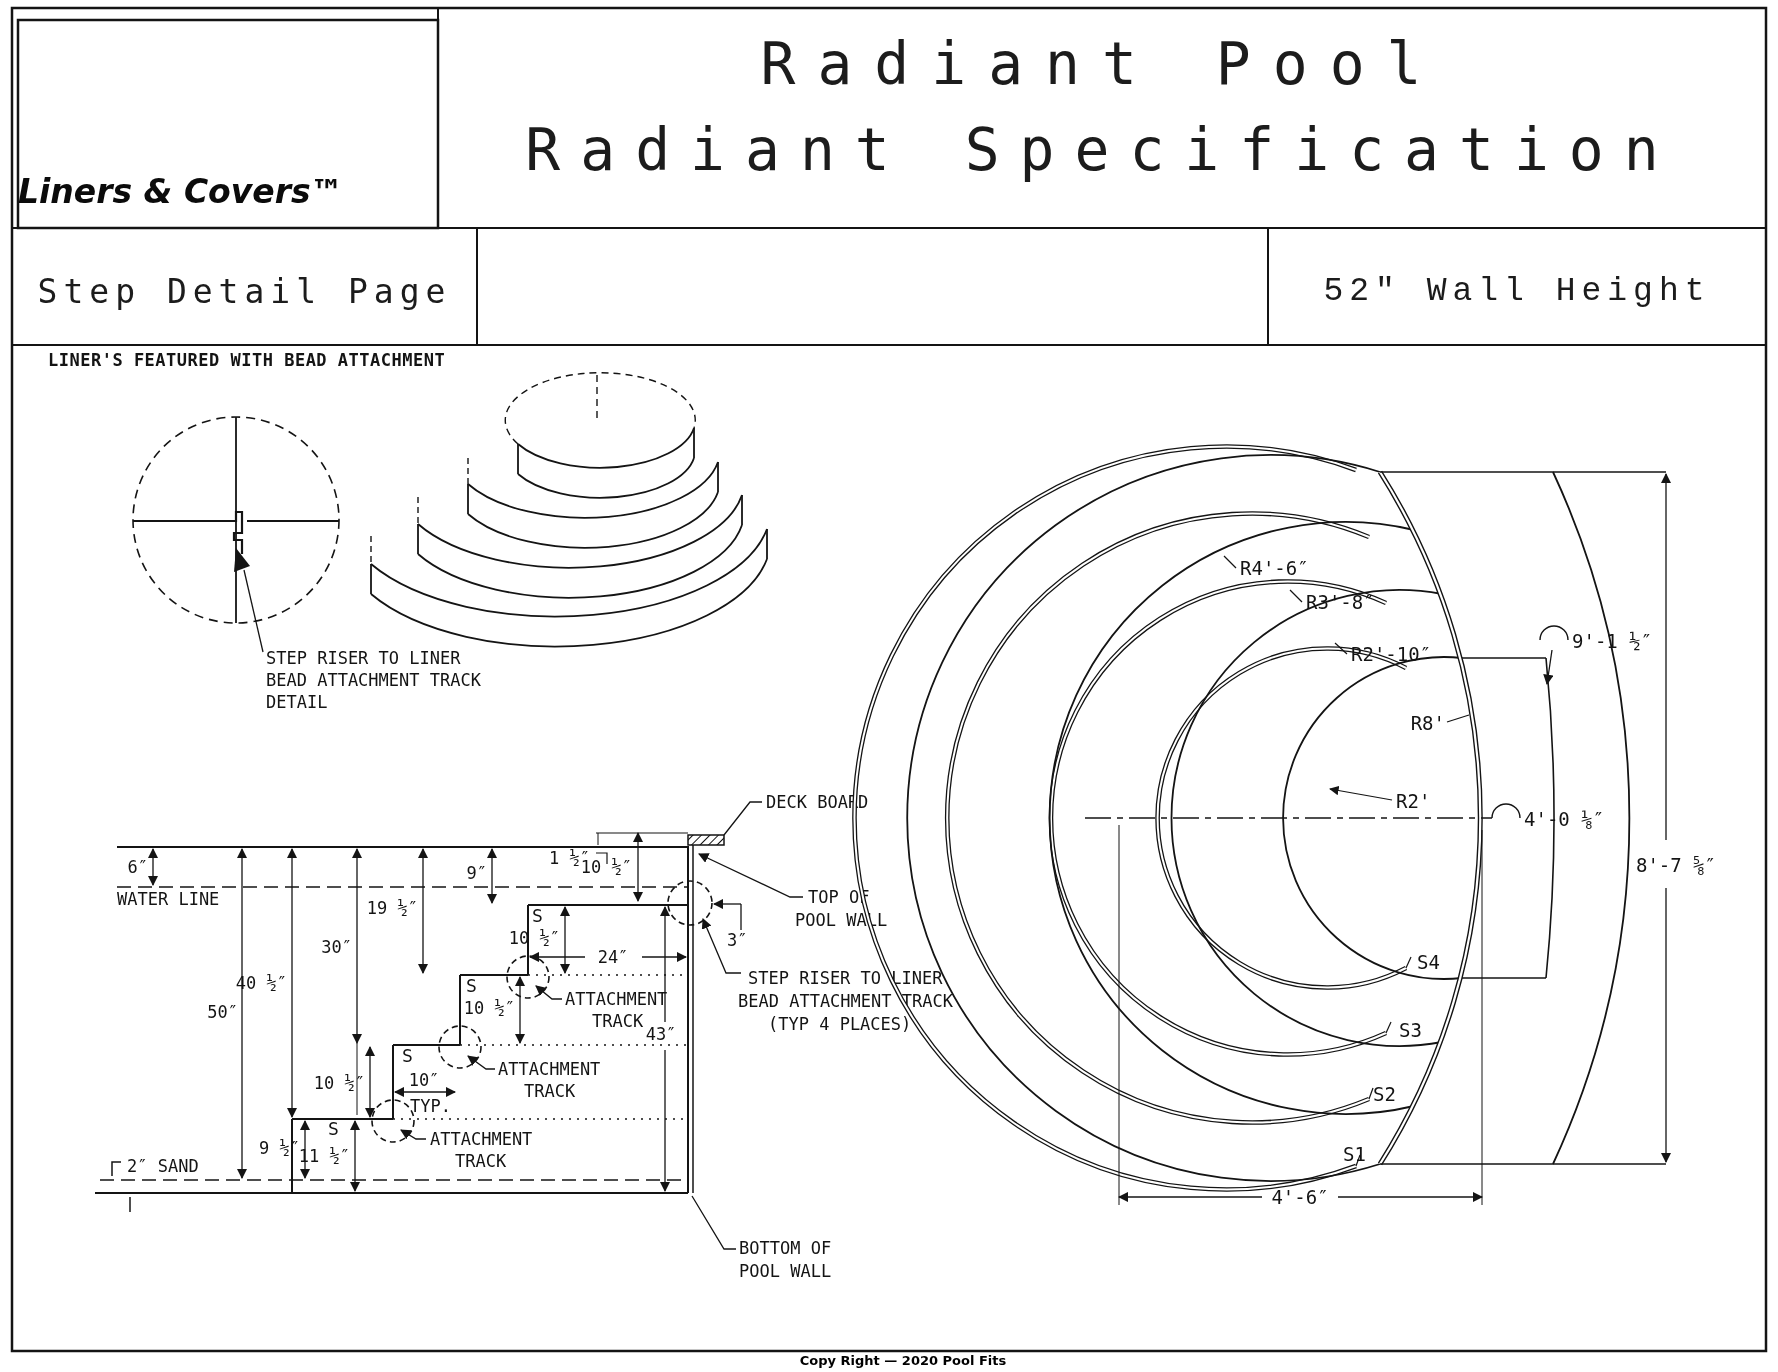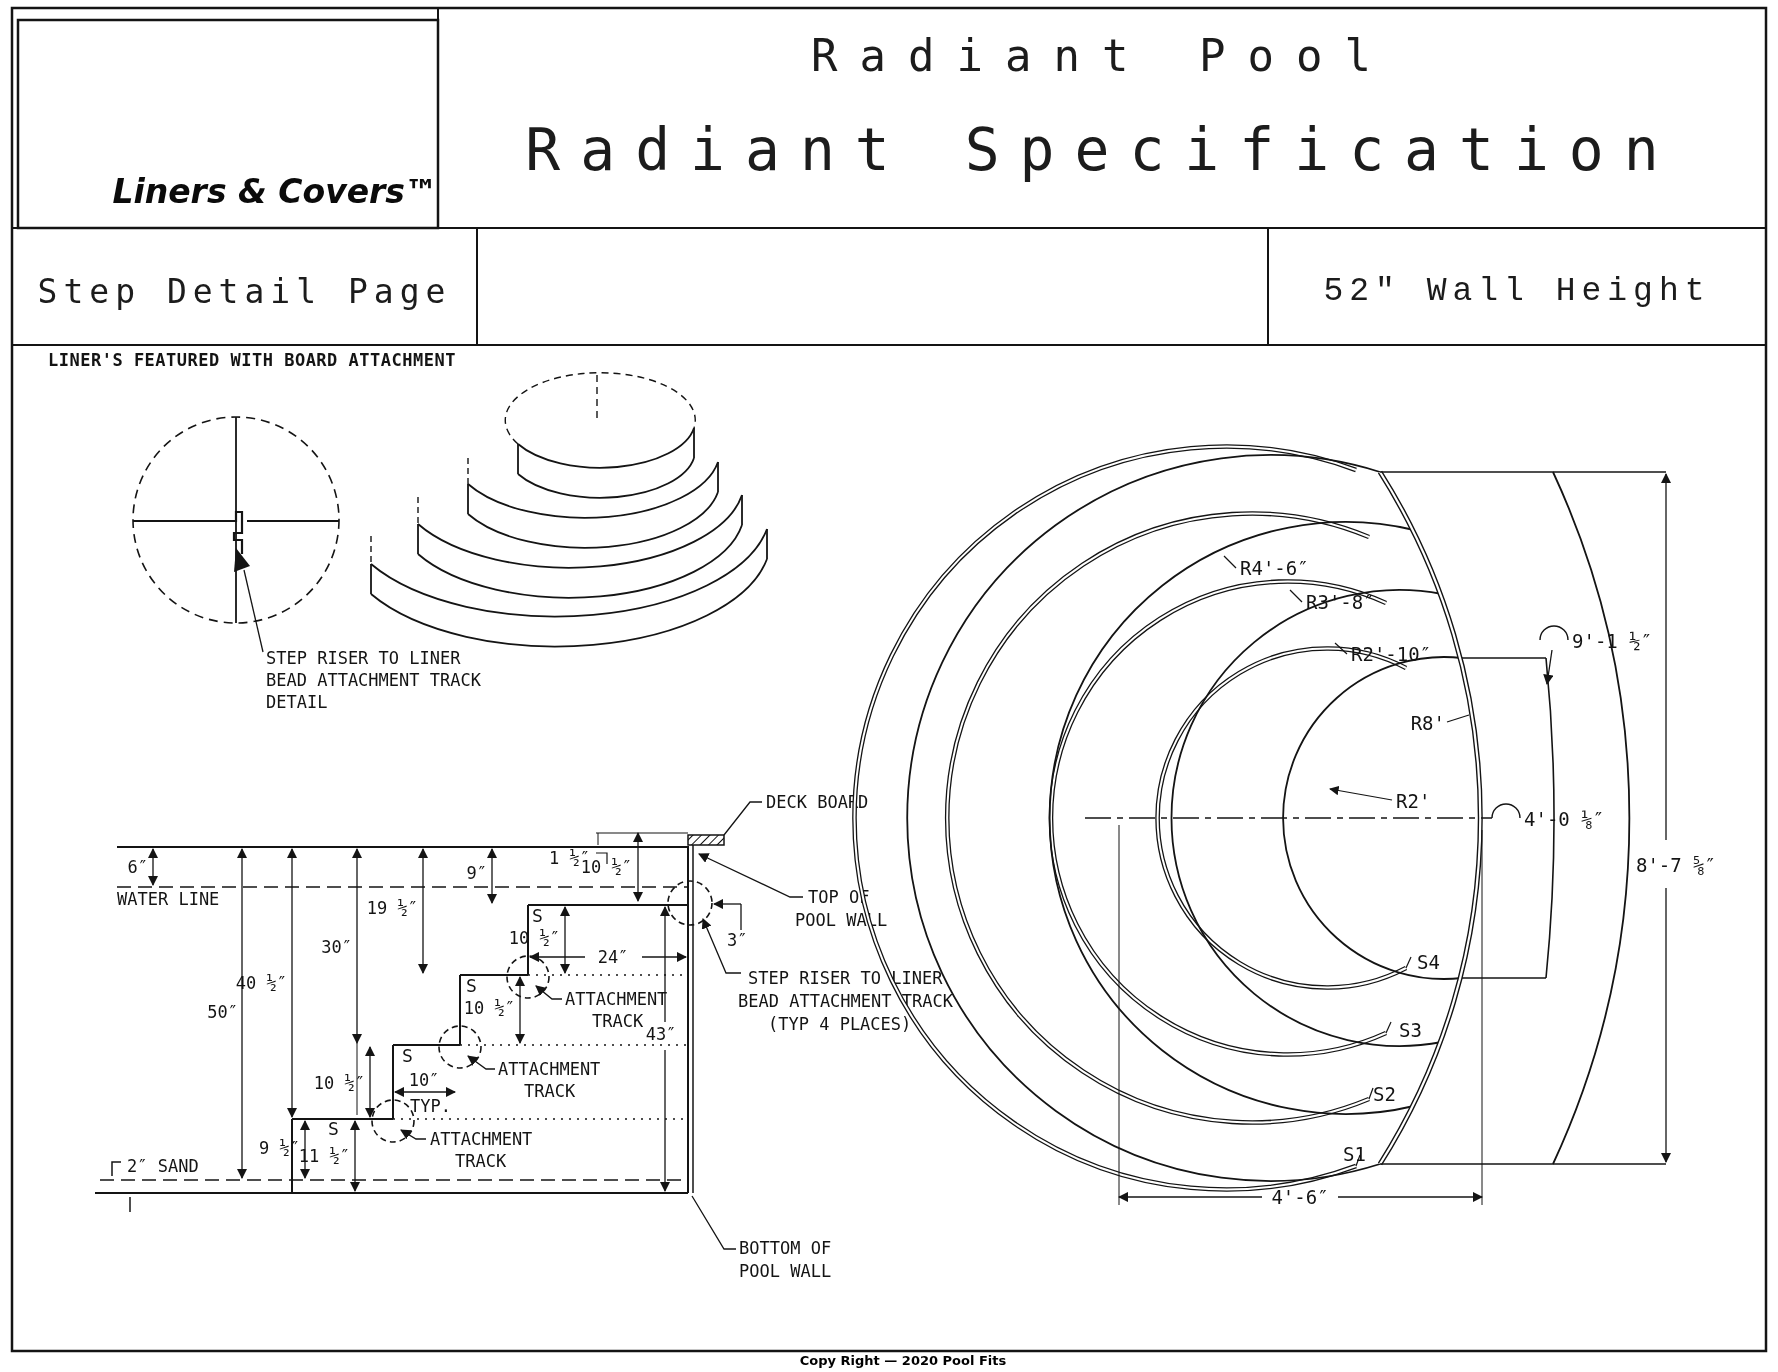--- a/index.html
+++ b/index.html
@@ -6,24 +6,24 @@
   .page{position:relative;width:1778px;height:1372px;background:#fff;overflow:hidden;
         font-family:"DejaVu Sans Mono",monospace;color:#141414;}
   .abs{position:absolute;}
   svg{position:absolute;left:0;top:0;}
   svg text{font-family:"DejaVu Sans Mono",monospace;font-size:17px;fill:#141414;}
   svg text.t19{font-size:19px;}
   svg text.t18{font-size:18px;}
   .logo-brand{left:18px;top:30px;width:420px;text-align:center;
      font-family:"DejaVu Serif",serif;font-style:italic;font-weight:700;font-size:82px;
      color:#2e62ac;text-shadow:4px 3px 0 #e08a66,-1px -1px 0 #e08a66;letter-spacing:-2px;}
-  .logo-tagline{left:18px;top:172px;width:420px;text-align:right;
+  .logo-tagline{left:18px;top:172px;width:420px;text-align:left;
      font-family:"DejaVu Sans",sans-serif;font-style:italic;font-weight:700;font-size:33px;color:#0b0b0b;}
   .title-line{left:438px;width:1328px;text-align:center;font-weight:400;color:#1c1c1c;white-space:nowrap;}
-  .title-1{top:30px;font-size:44px;letter-spacing:22px;}
+  .title-1{top:30px;font-size:58px;letter-spacing:22px;}
   .title-2{top:116px;font-size:58px;letter-spacing:20px;}
   .hcell{top:240px;height:102px;display:flex;align-items:center;justify-content:center;
      font-size:33px;letter-spacing:6px;color:#1c1c1c;white-space:nowrap;}
   .hc1{left:12px;width:465px;}
   .hc2{left:477px;width:791px;}
   .hc3{left:1268px;width:498px;font-family:Liberation Mono, monospace;}
   .note{left:48px;top:350px;font-size:17px;font-weight:700;letter-spacing:0.5px;color:#141414;}
   .copyright{left:14px;top:1353px;width:1778px;text-align:center;
      font-family:"DejaVu Sans",sans-serif;font-weight:700;font-size:13px;color:#000;}
 </style>
@@ -278,16 +278,16 @@
       <text x="1366" y="1161" text-anchor="end" class="t19">S1</text>
     </g>
   </g>
 </svg>
 
   <div class="abs logo-tagline">Liners &amp; Covers™</div>
   <div class="abs title-line title-1">Radiant Pool</div>
   <div class="abs title-line title-2">Radiant Specification</div>
   <div class="abs hcell hc1">Step Detail Page</div>
   <div class="abs hcell hc3">52″ Wall Height</div>
-  <div class="abs note">LINER'S FEATURED WITH BOARD ATTACHMENT</div>
+  <div class="abs note">LINER'S FEATURED WITH BEAD ATTACHMENT</div>
   <div class="abs copyright">Copy Right — 2020 Pool Fits</div>
 
 </div>
 
 </body></html>

